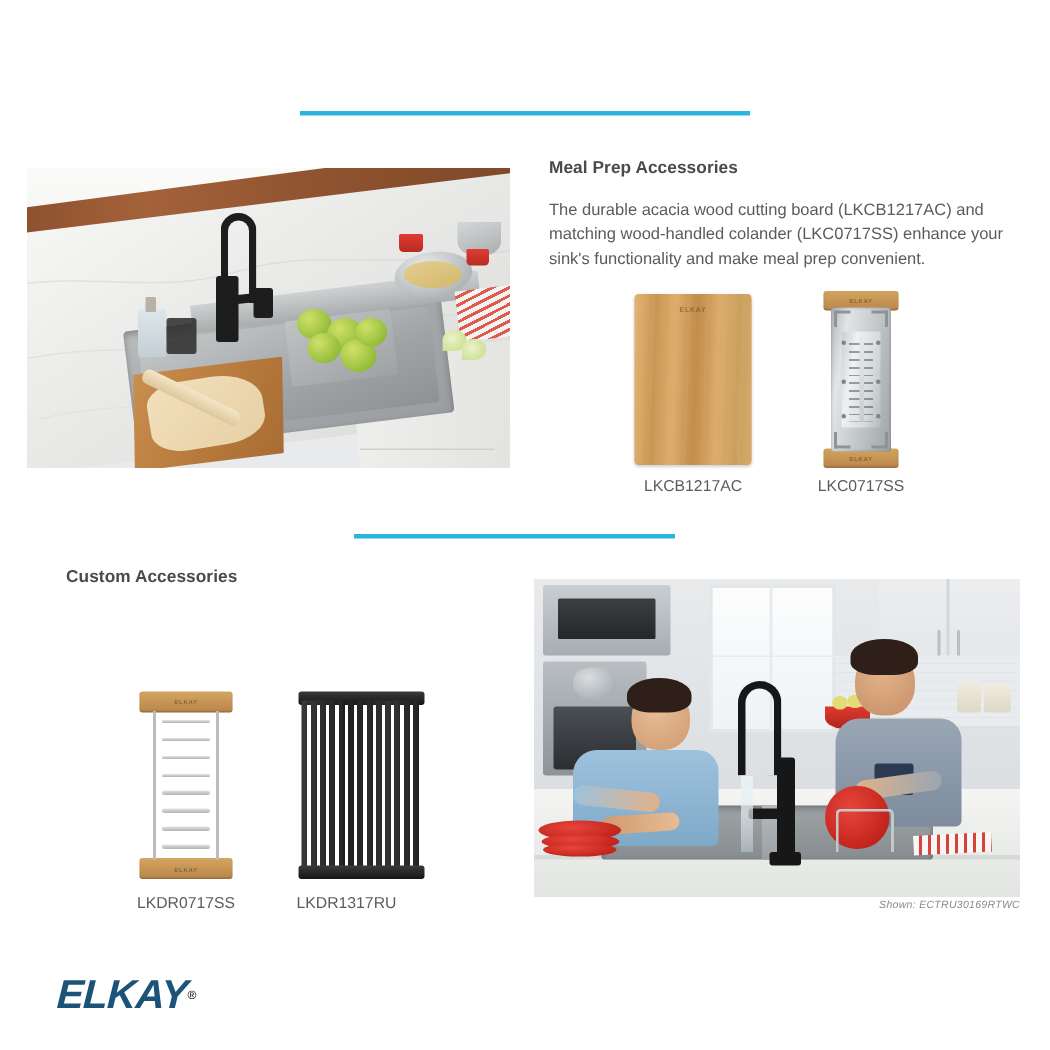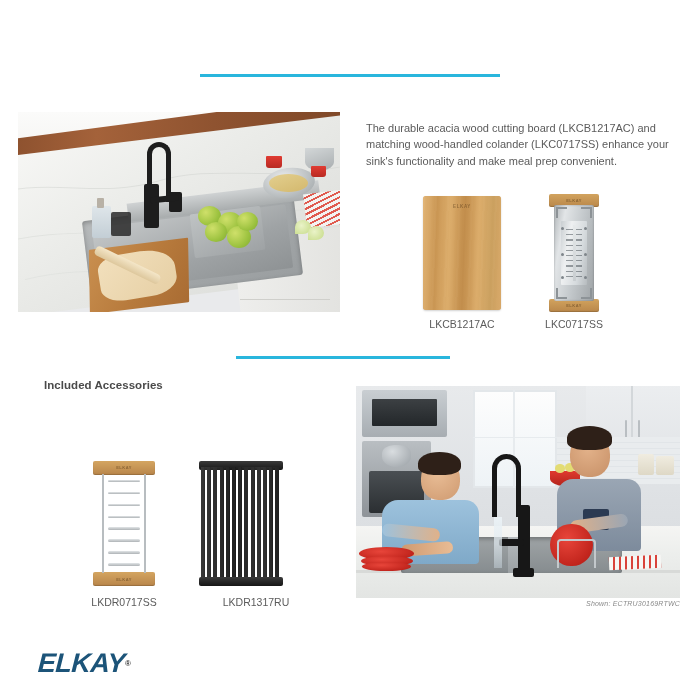--- a/index.html
+++ b/index.html
@@ -306,20 +306,21 @@
     <div class="k-bowl-in"></div>
     <div class="k-pot"></div>
     <div class="k-cup" style="left:77%;top:22%;width:5%;height:6%;"></div>
     <div class="k-cup" style="left:91%;top:27%;width:4.5%;height:5.5%;"></div>
     <div class="k-towel"></div>
     <div class="k-lime" style="left:86%;top:54%;width:5%;height:7%;"></div>
     <div class="k-lime" style="left:90%;top:57%;width:5%;height:7%;"></div>
   </div>
 
   <div class="block-mp">
+    <div class="sec-head">Meal Prep Accessories</div>
     <div class="sec-body">The durable acacia wood cutting board (LKCB1217AC) and matching wood-handled colander (LKC0717SS) enhance your sink's functionality and make meal prep convenient.</div>
   </div>
 
   <div class="prod" id="prod-board">
     <div class="grain"></div>
     <div class="logo">ELKAY</div>
   </div>
   <div class="prod-label" style="left:403px;top:318px;width:118px;">LKCB1217AC</div>
 
   <div class="prod" id="prod-colander">
@@ -342,21 +343,21 @@
       <div class="rivet" style="right:7px;bottom:22px;"></div>
     </div>
     <div class="logo" style="top:4px;">ELKAY</div>
     <div class="logo" style="bottom:4px;">ELKAY</div>
   </div>
   <div class="prod-label" style="left:519px;top:318px;width:110px;">LKC0717SS</div>
 
   <div class="section-rule"></div>
 
   <div class="block-cu">
-    <div class="sec-head">Included Accessories</div>
+    <div class="sec-head">Custom Accessories</div>
   </div>
 
   <div class="prod" id="prod-dryrack">
     <div class="woodend wood-top"></div>
     <div class="woodend wood-bot"></div>
     <div class="frame">
       <div class="bar" style="top:6%;"></div>
       <div class="bar" style="top:18%;"></div>
       <div class="bar" style="top:30%;"></div>
       <div class="bar" style="top:42%;"></div>
@@ -369,21 +370,21 @@
     <div class="logo" style="bottom:4px;">ELKAY</div>
   </div>
   <div class="prod-label" style="left:69px;top:596px;width:110px;">LKDR0717SS</div>
 
   <div class="prod" id="prod-rollup">
     <div class="railtop"></div>
     <div class="rods"></div>
     <div class="gloss"></div>
     <div class="railbot"></div>
   </div>
-  <div class="prod-label" style="left:201px;top:596px;width:110px;">LKDR1317RU</div>
+  <div class="prod-label" style="left:176px;top:596px;width:110px;">LKDR1317RU</div>
 
   <div class="photo" id="photo-boys">
     <div class="b-wall"></div>
     <div class="b-window"></div>
     <div class="b-winmul" style="left:48.6%;top:2%;width:1.6px;height:46%;"></div>
     <div class="b-winmul" style="left:36%;top:24%;width:26%;height:1.6px;"></div>
 
     <div class="b-upcab"></div>
     <div class="b-upcab-split"></div>
     <div class="b-handle" style="right:16.5%;top:16%;height:9%;"></div>

